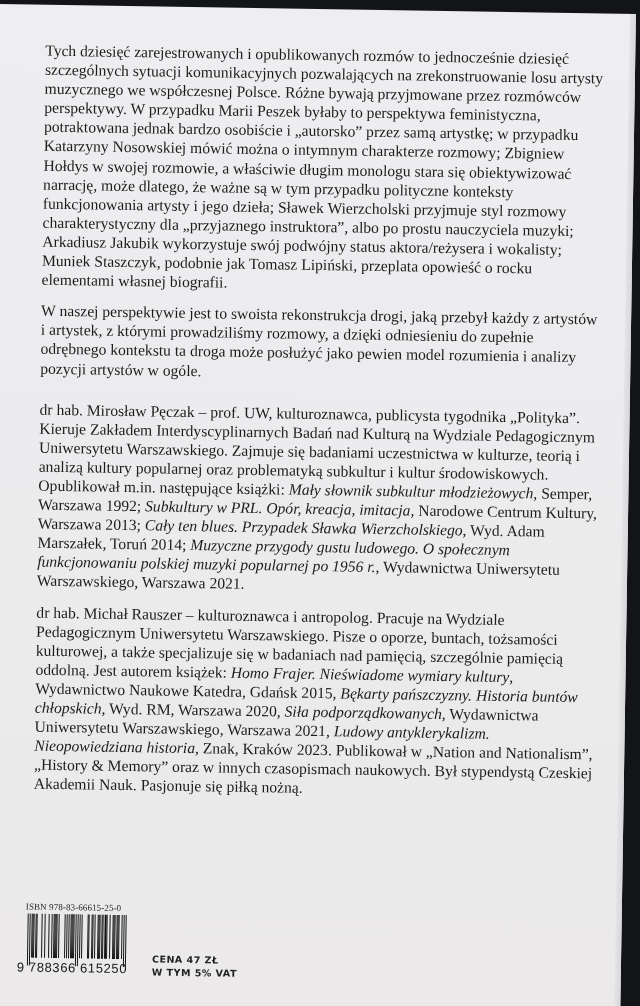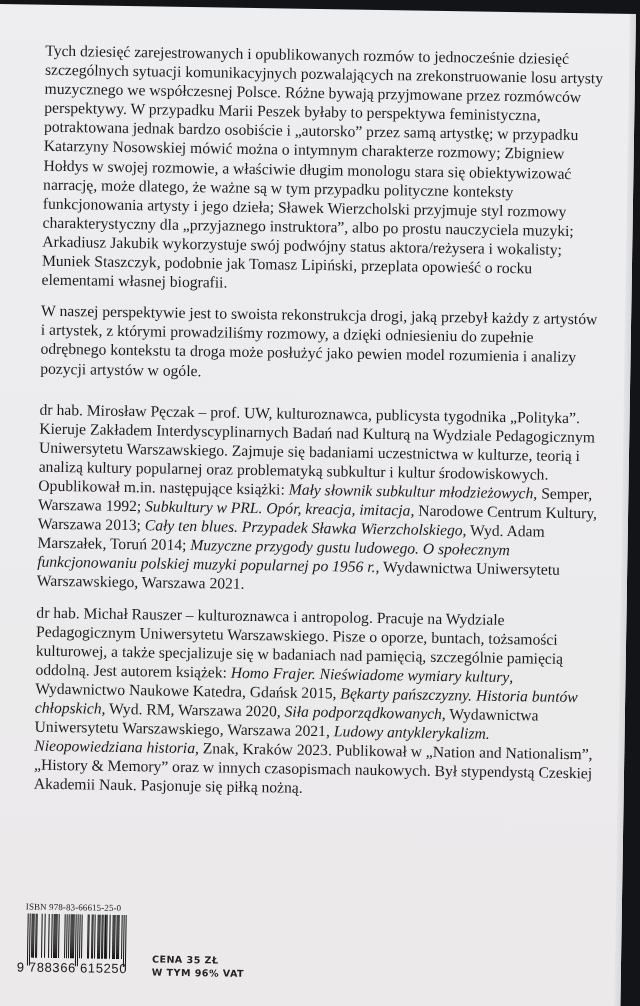--- a/index.html
+++ b/index.html
@@ -152,16 +152,16 @@
         <span style="width: 1.05px;"></span>
         <span class="space" style="width: 1.05px;"></span>
         <span class="guard" style="width: 1.05px;"></span>
         <span class="space guard" style="width: 1.05px;"></span>
         <span class="guard" style="width: 1.05px;"></span>
       </div>
     <span class="barcode-digits">9 788366 615250</span>
   </div>
 
   <div class="price-block">
-    <div>CENA 35 ZŁ</div>
-    <div>W TYM 96% VAT</div>
+    <div>CENA 47 ZŁ</div>
+    <div>W TYM 5% VAT</div>
   </div>
 </div>
 
 </body></html>

